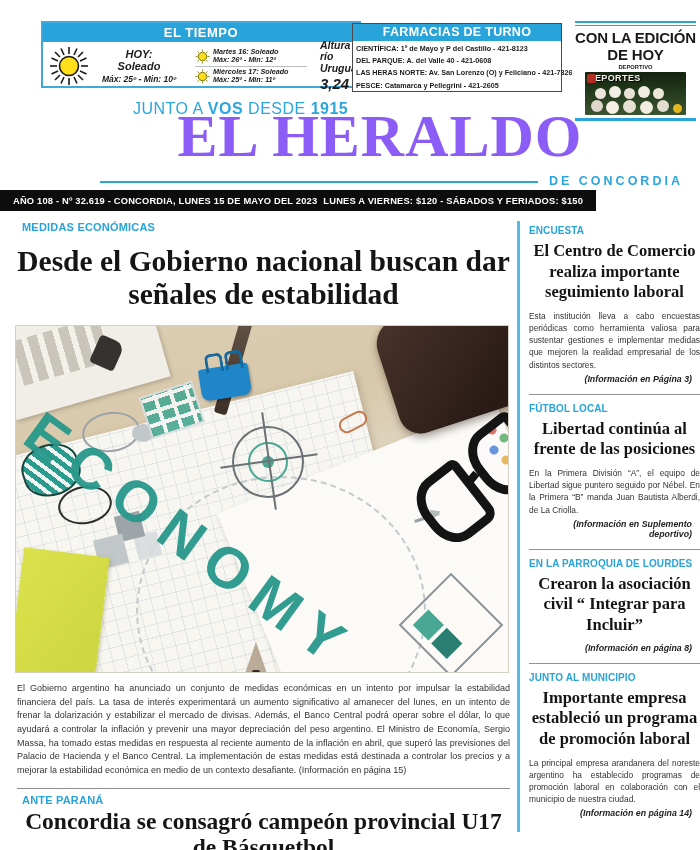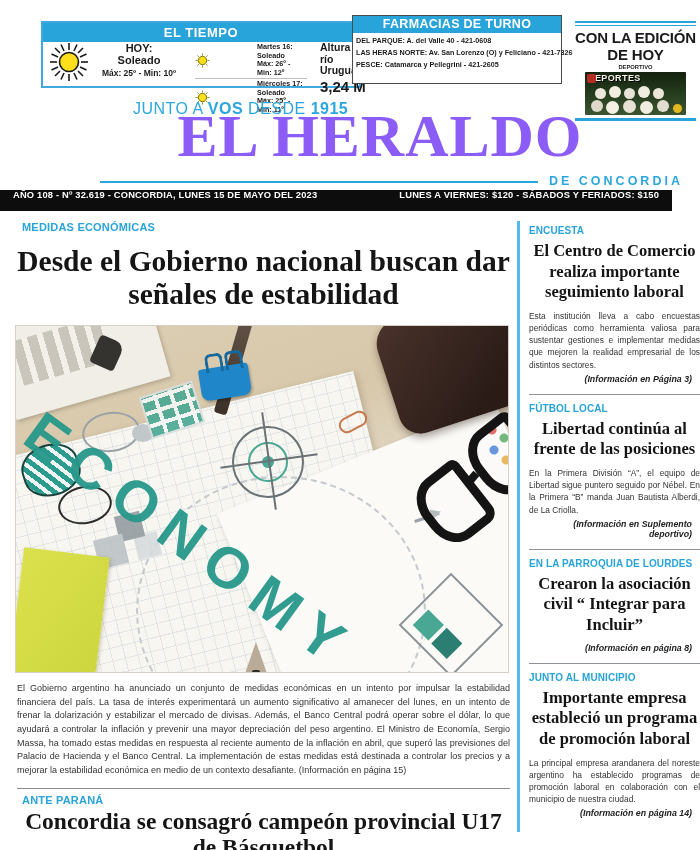--- a/index.html
+++ b/index.html
@@ -11,37 +11,37 @@
   }
   
   .weather-box{
     position:absolute; left:41px; top:21px; width:320px; height:67px;
     border:2px solid #3fa9dc; background:#fff;
   }
   .weather-head{
     height:19px; background:#29a4da; color:#fff; text-align:center;
     font-weight:bold; font-size:13px; line-height:19px; letter-spacing:.5px;
   }
-  .weather-body{ display:flex; height:48px; }
+  .weather-body{ display:flex; align-items:center; height:48px;font-style:italic; }
   .w-sun-big{ margin:0 2px 0 6px; flex:0 0 40px; }
   .w-today{ flex:0 0 96px; text-align:center; }
   .w-today .t1{ font-weight:bold; font-size:11px; line-height:12px; }
   .w-today .t2{ font-weight:bold; font-size:8.5px; margin-top:2px; }
   .w-vline{ width:1px; height:38px; background:#9aa0a4; margin:0 4px; }
   .w-forecast{ flex:0 0 112px; }
-  .w-frow{ display:flex; align-items:center; padding:1px 0;gap:44px; }
+  .w-frow{ display:flex; align-items:center; padding:1px 0; }
   .w-frow + .w-frow{ border-top:1px solid #b9bec2; }
   .w-frow svg{ flex:0 0 15px; margin-right:3px; }
   .w-ftext{ font-size:7.2px; font-weight:bold; line-height:8.5px; }
   .w-river{ flex:1; padding-left:5px; }
   .w-river .r1{ font-weight:bold; font-size:10.5px; line-height:11.5px; }
   .w-river .r2{ font-weight:bold; font-size:15px; margin-top:1px; }
 
   .pharm-box{
-    position:absolute; left:352px; top:15px; width:210px; height:69px;
+    position:absolute; left:352px; top:23px; width:210px; height:69px;
     border:1px solid #4a4a4a; background:#fff;
   }
   .pharm-head{
     height:17px; background:#29a4da; color:#fff; text-align:center;
     font-weight:bold; font-size:12.5px; line-height:17px; letter-spacing:.3px;
   }
   .pharm-list{ padding:2px 3px; }
   .pharm-line{ font-size:7.2px; font-weight:bold; line-height:12.2px; white-space:nowrap; }
 
   .edition-box{ position:absolute; left:575px; top:21px; width:121px; }
@@ -71,22 +71,22 @@
     position:absolute; left:96px; top:106px; width:568px; text-align:center;
     font-family:"Liberation Serif", serif; font-weight:bold; color:#8b5cf6;
     font-size:60px; letter-spacing:1px; line-height:1;
   }
   .logo-rule{ position:absolute; left:100px; top:181px; width:438px; height:2px; background:#2ba6de; }
   .logo-sub{
     position:absolute; left:549px; top:174px; color:#2ba6de; font-weight:bold;
     font-size:12.5px; letter-spacing:3px;
   }
   .dateline{
-    position:absolute; left:0; top:190px; width:672px; height:21px; background:#0d0d0d;
-    display:flex; justify-content:space-between; padding:0 13px;
+    position:absolute; left:0; top:190px; width:596px; height:21px; background:#0d0d0d;
+    display:flex; justify-content:space-between; align-items:center; padding:0 13px;
   }
   .dateline div{ color:#fff; font-weight:bold; font-size:9.3px; letter-spacing:.2px; }
 
   
   .main-col{ position:absolute; left:15px; top:221px; width:497px; }
   .kicker{ color:#29a4da; font-weight:bold; font-size:11px; letter-spacing:.2px; margin-left:7px; }
   .main-headline{
     font-family:"Liberation Serif", serif; font-weight:bold; font-size:29.5px;
     line-height:1.12; text-align:center; color:#151515; margin-top:12px;
   }
@@ -290,20 +290,21 @@
         <div class="r1">Altura río</div>
         <div class="r1">Uruguay:</div>
         <div class="r2">3,24 M</div>
       </div>
     </div>
   </div>
 
   <div class="pharm-box">
     <div class="pharm-head">FARMACIAS DE TURNO</div>
     <div class="pharm-list">
+      <div class="pharm-line">CIENTÍFICA: 1º de Mayo y P del Castillo - 421-8123</div>
       <div class="pharm-line">DEL PARQUE: A. del Valle 40 - 421-0608</div>
       <div class="pharm-line">LAS HERAS NORTE: Av. San Lorenzo (O) y Feliciano - 421-7326</div>
       <div class="pharm-line">PESCE: Catamarca y Pellegrini - 421-2605</div>
     </div>
   </div>
 
   <div class="edition-box">
     <div class="ed-line-a"></div>
     <div class="ed-line-b"></div>
     <div class="ed-title">CON LA EDICIÓN DE HOY</div>

